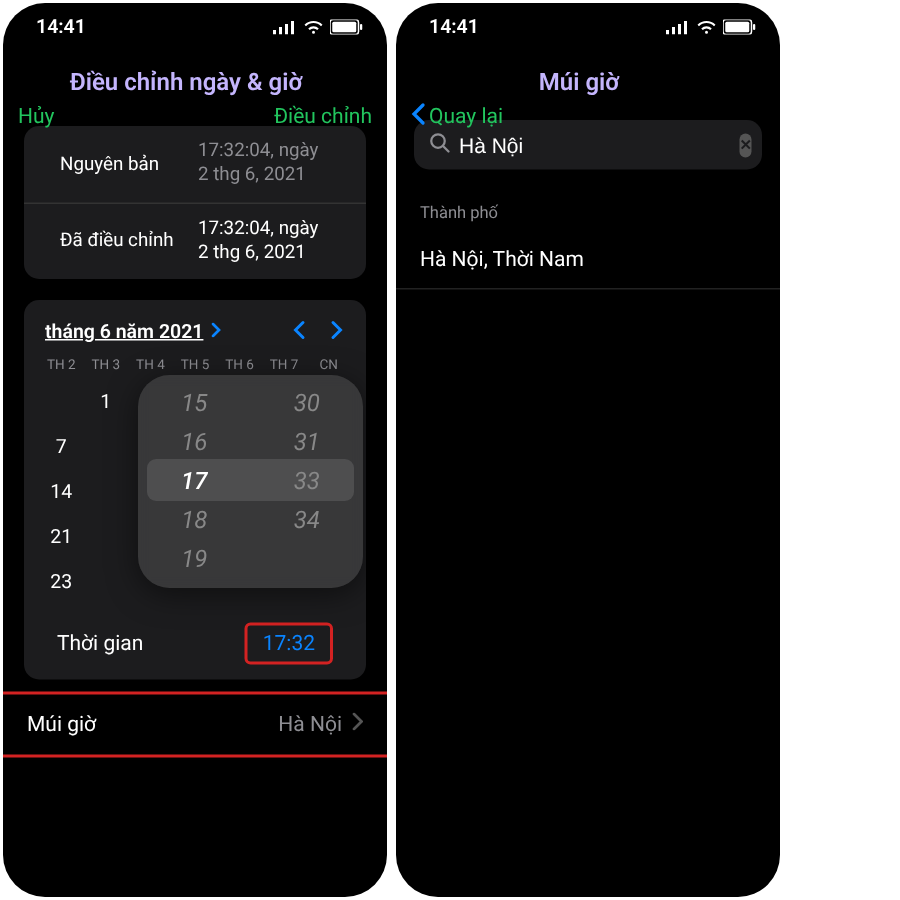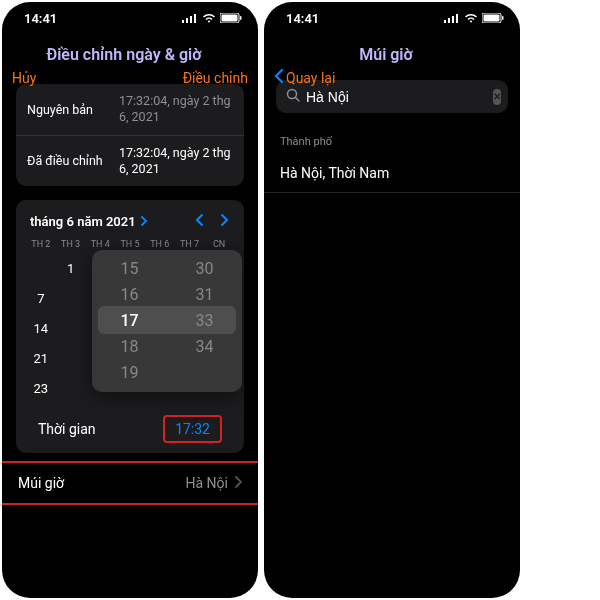--- a/index.html
+++ b/index.html
@@ -35,21 +35,21 @@
   .signal-icon, .wifi-icon, .battery-icon { display: inline-flex; }
   .navbar {
     height: 40px;
     display: flex;
     align-items: center;
     justify-content: space-between;
     padding: 0 10px;
     position: relative;
   }
   .nav-left, .nav-right {
-    color: #f97316;
+    color: #22c55e;
     font-size: 14px;
     display: flex;
     align-items: center;
     gap: 2px;
     min-width: 70px;
     margin-top: 47px;
   }
   .nav-right { justify-content: flex-end; }
   .nav-title {
     position: absolute;
@@ -63,39 +63,40 @@
   .content { padding: 0 0; }
   .card {
     background: #1c1c1e;
     border-radius: 10px;
     margin: 10px 14px 0;
     overflow: hidden;
   }
   .row {
     display: flex;
     align-items: center;
-    padding: 9px 11px;
+    padding: 9px 24px;
     font-size: 12.5px;
     border-top: 0.5px solid #333;
   }
   .row:first-child { border-top: none; }
   .row-label { color: #fff; flex: 0 0 92px; }
   .row-value { color: #8e8e93; flex: 1; line-height: 1.3; }
   .row-value.white { color: #fff; }
   .cal-card {
     background: #1c1c1e;
     border-radius: 10px;
     margin: 14px 14px 0;
     padding: 10px 10px 0;
     position: relative;
   }
   .cal-header {
     display: flex;
     align-items: center;
     padding: 2px 4px 8px;
+    text-decoration: underline;
   }
   .cal-title { font-size: 13px; font-weight: 600; color: #fff; display:flex; align-items:center; gap:4px;}
   .cal-title .mini-chevron { color:#0a84ff; }
   .cal-nav { margin-left: auto; display: flex; gap: 16px; color: #0a84ff; }
   .cal-dow {
     display: grid;
     grid-template-columns: repeat(7, 1fr);
     text-align: center;
     font-size: 9px;
     color: #8e8e93;
@@ -109,23 +110,24 @@
     color: #fff;
   }
   .cal-cell { height: 30px; display:flex; align-items:center; justify-content:center; }
   .time-picker {
     position: absolute;
     top: 50px;
     left: 76px;
     width: 150px;
     background: rgba(60,60,62,0.86);
     backdrop-filter: blur(4px);
-    border-radius: 10px;
+    border-radius: 21px;
     padding: 6px 0;
     box-shadow: 0 4px 20px rgba(0,0,0,0.5);
+    font-style: italic;
   }
   .picker-cols { display: flex; }
   .picker-col {
     flex: 1;
     text-align: center;
     font-size: 16px;
     color: #888;
     line-height: 26px;
     position: relative;
   }

